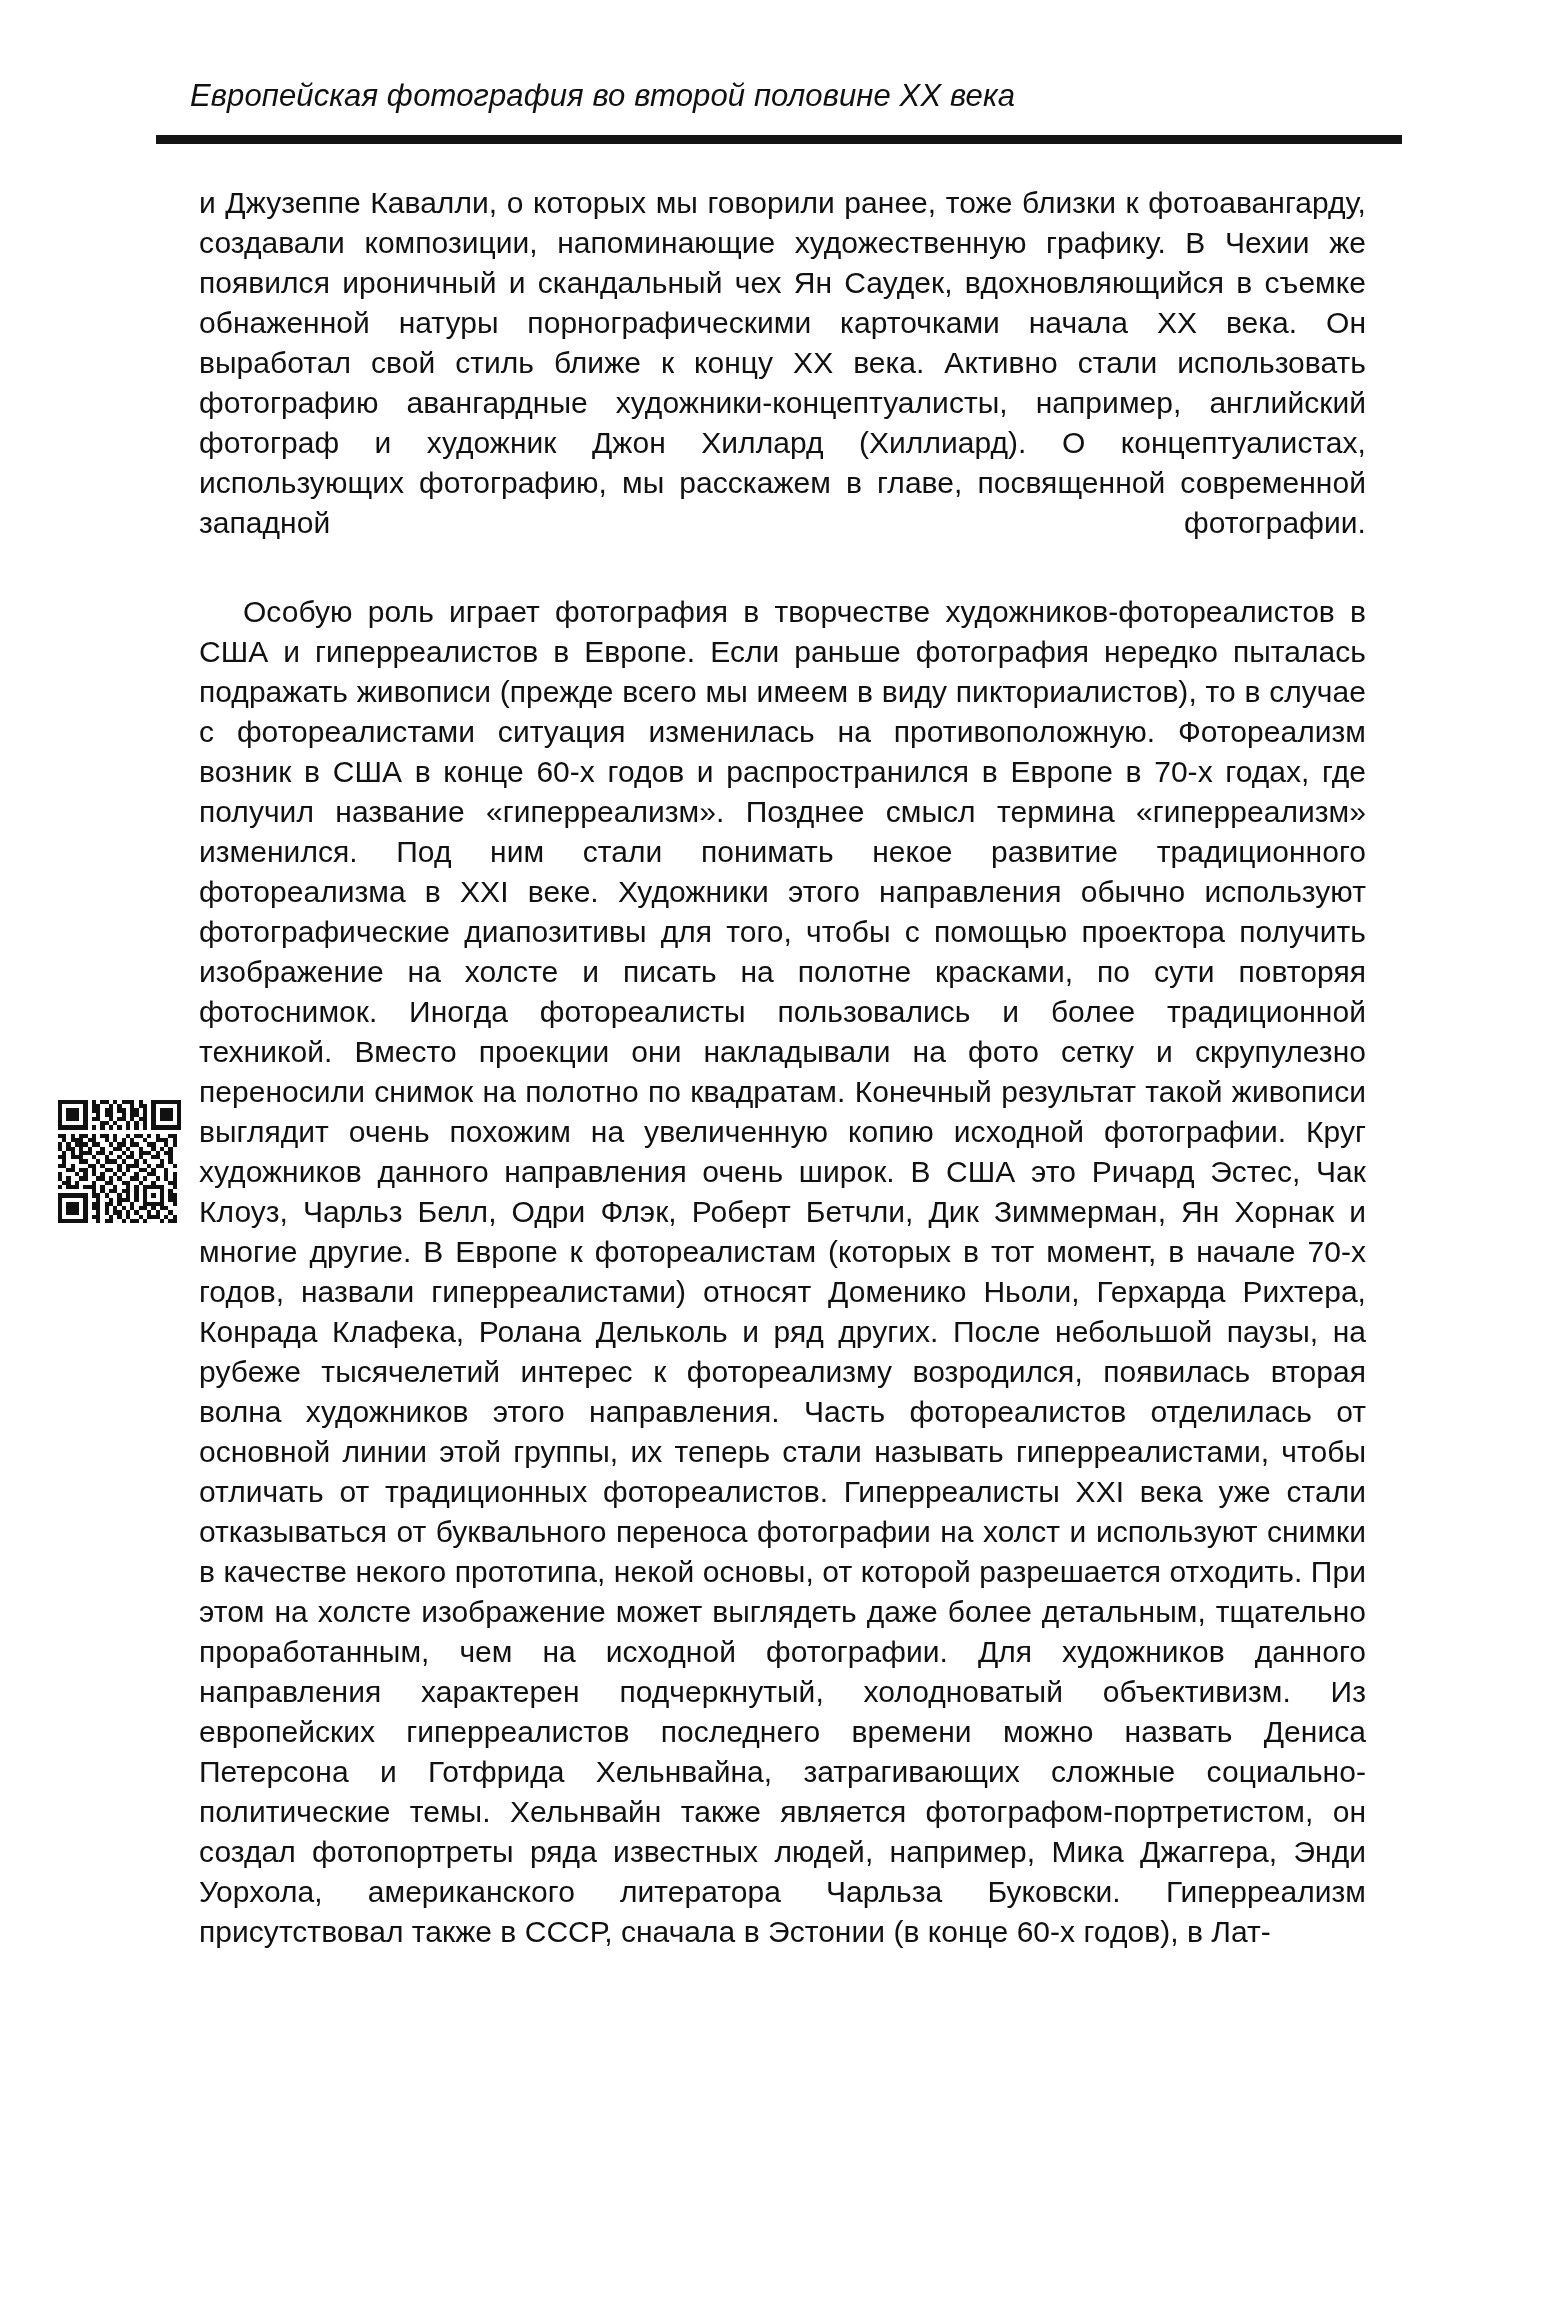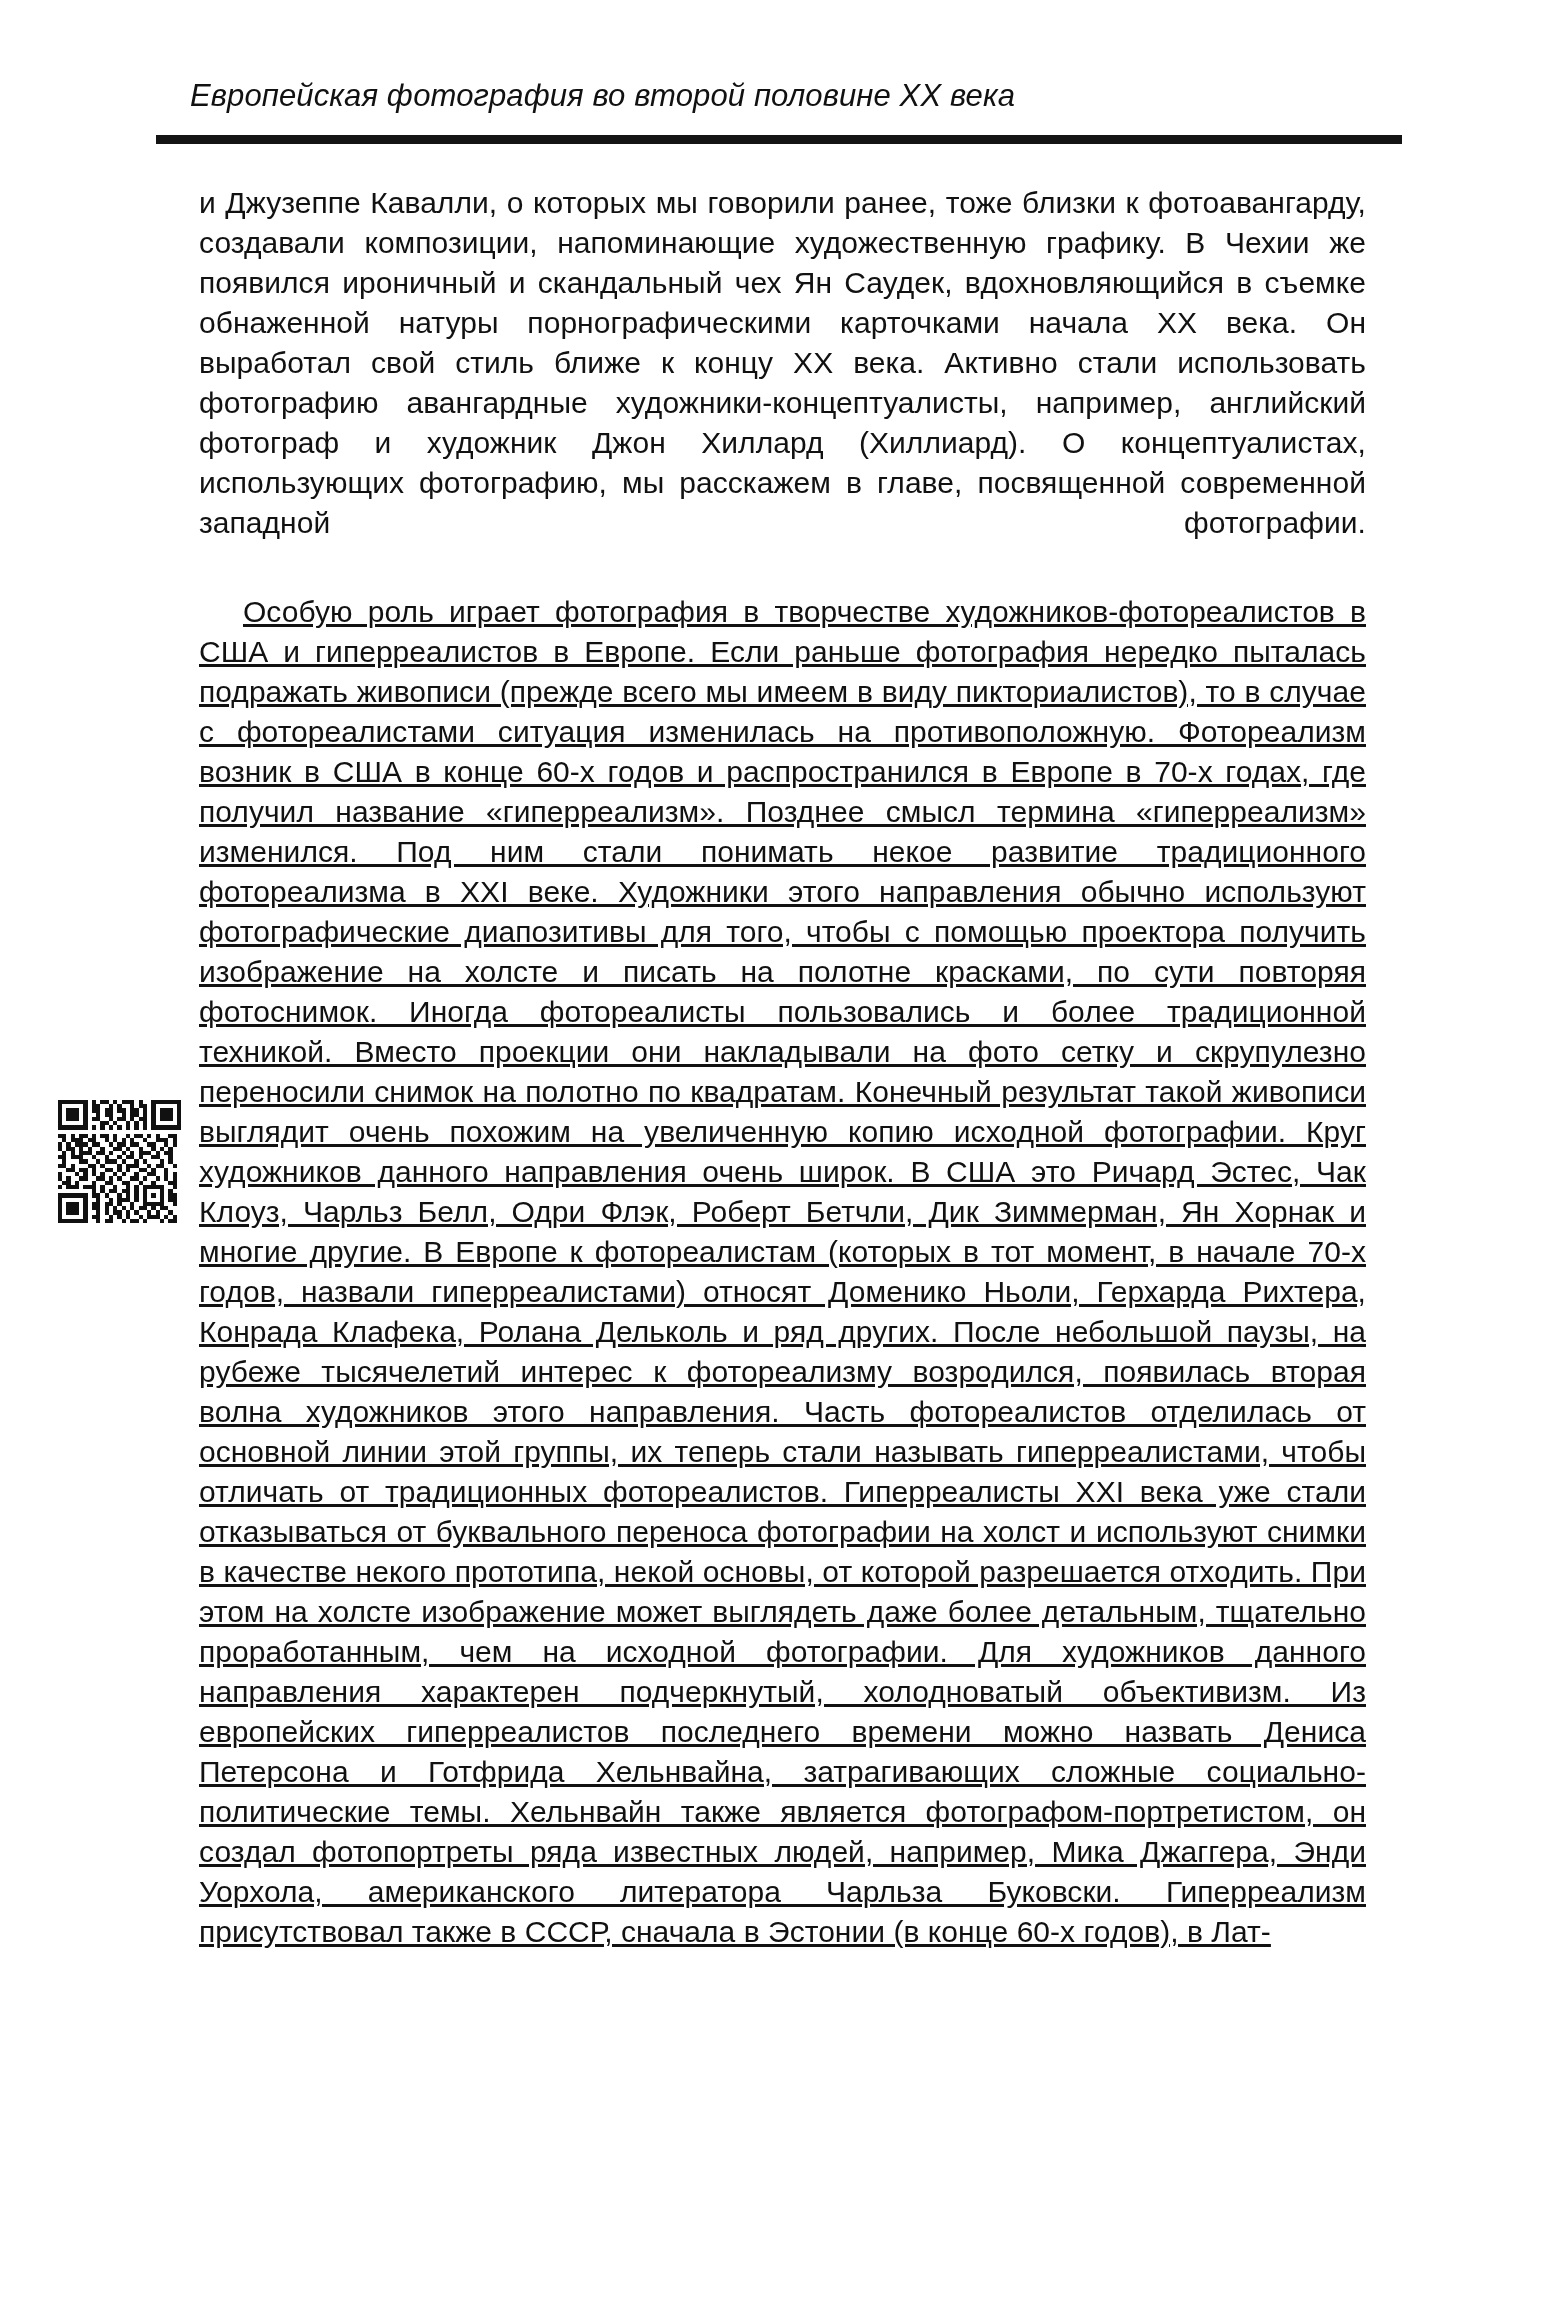--- a/index.html
+++ b/index.html
@@ -67,21 +67,20 @@
     color: #111111;
     text-align: justify;
     text-justify: inter-word;
     letter-spacing: 0.04px;
     word-spacing: 0px;
     hyphens: manual;
   }
 
   .para.indent {
     text-indent: 44px;
-    text-decoration: underline;
   }
 
   
   .para::after {
     content: "";
     display: inline-block;
     width: 100%;
   }
   .para.last-natural::after {
     content: none;

